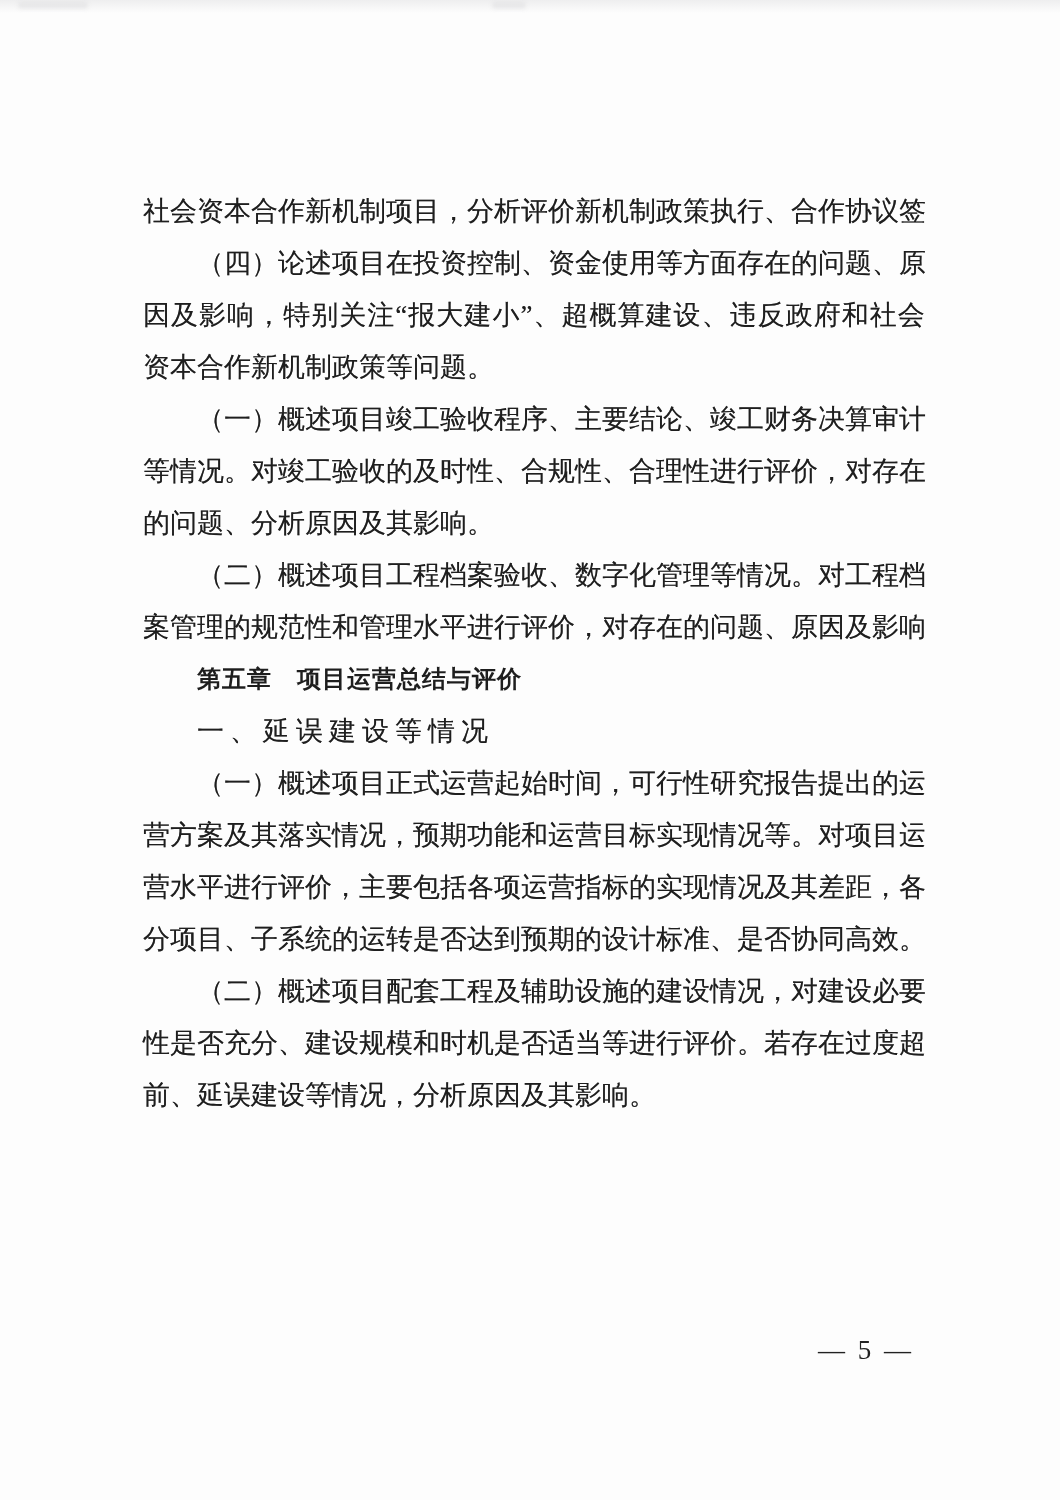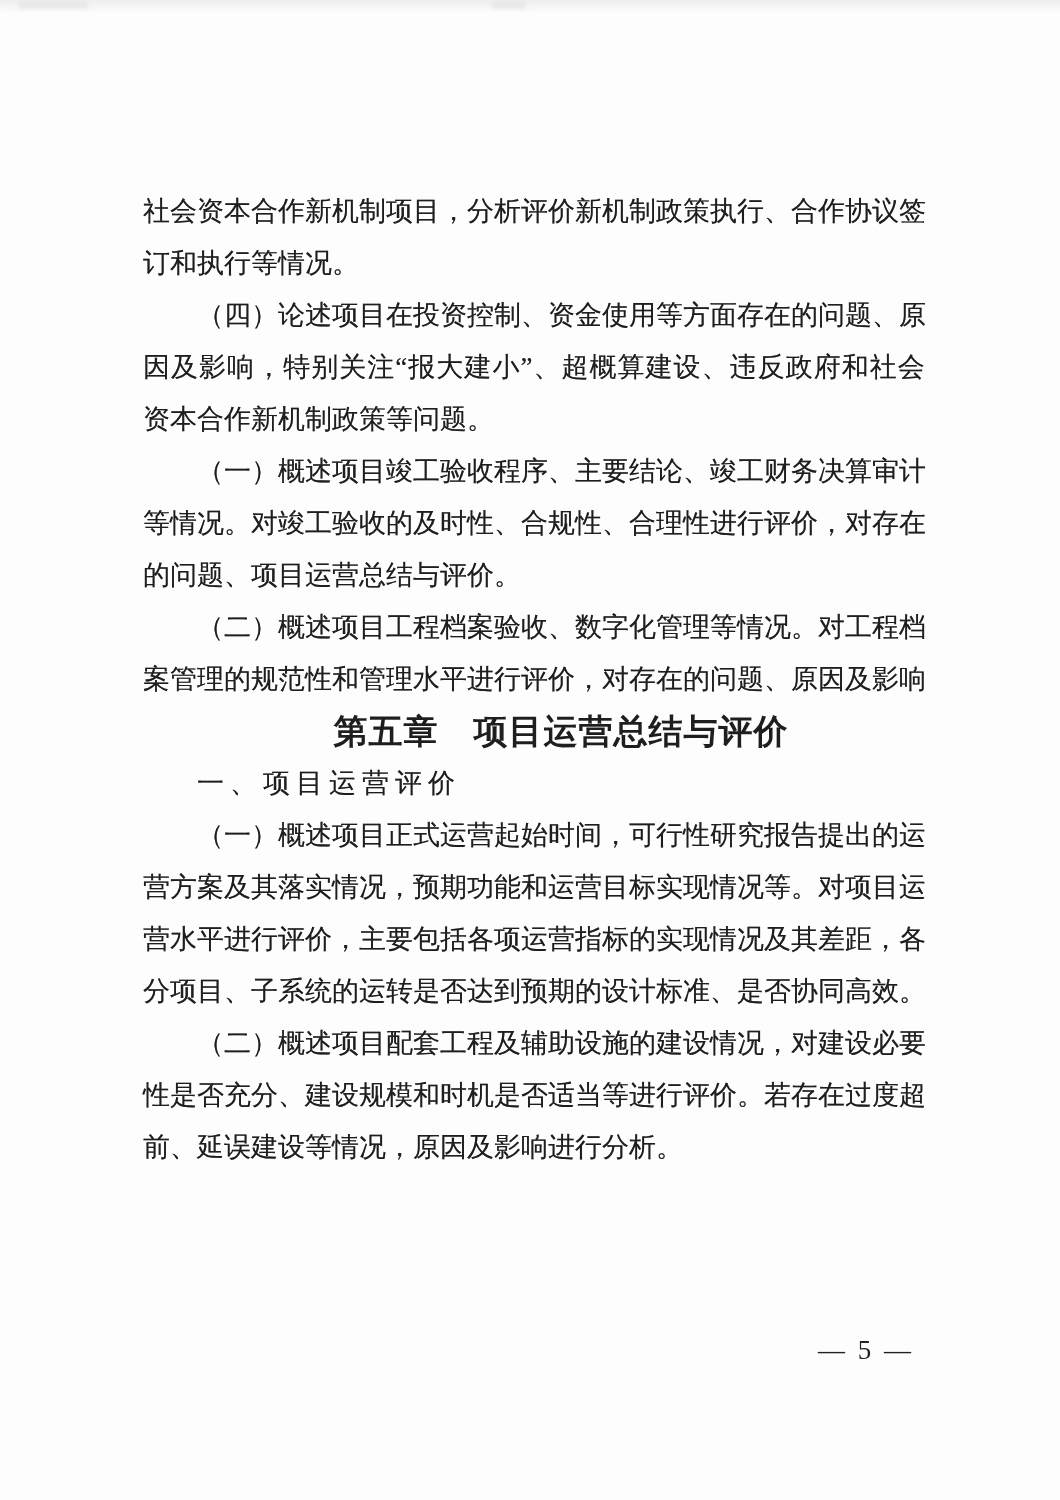--- a/index.html
+++ b/index.html
@@ -58,26 +58,25 @@
     display: flex;
     justify-content: space-between;
   }
   .line.indent {
     padding-left: 54px;
   }
   .line.kai-head {
     letter-spacing: 6px;
   }
   .line.chapter {
-    font-family: Liberation Sans, sans-serif;
+    font-family: Liberation Serif, serif;
     font-weight: 700;
-    font-size: 34px;
+    font-size: 24px;
     letter-spacing: 1px;
     text-shadow: none;
-    text-align: center;
   }
   .pagenum {
     position: absolute;
     left: 818px;
     top: 1330px;
     height: 40px;
     line-height: 40px;
     font-size: 27px;
     letter-spacing: 3px;
     color: #222;
@@ -117,21 +116,20 @@
         <span>策</span>
         <span>执</span>
         <span>行</span>
         <span>、</span>
         <span>合</span>
         <span>作</span>
         <span>协</span>
         <span>议</span>
         <span>签</span>
       </div>
-    <div class="line">订和执行等情况。</div>
     <div class="line justify indent">
         <span>（</span>
         <span>四</span>
         <span>）</span>
         <span>论</span>
         <span>述</span>
         <span>项</span>
         <span>目</span>
         <span>在</span>
         <span>投</span>
@@ -239,21 +237,21 @@
         <span>性</span>
         <span>进</span>
         <span>行</span>
         <span>评</span>
         <span>价</span>
         <span>，</span>
         <span>对</span>
         <span>存</span>
         <span>在</span>
       </div>
-    <div class="line">的问题、项目运营总结与评价。</div>
+    <div class="line">的问题、分析原因及其影响。</div>
     <div class="line justify indent">
         <span>（</span>
         <span>二</span>
         <span>）</span>
         <span>概</span>
         <span>述</span>
         <span>项</span>
         <span>目</span>
         <span>工</span>
         <span>程</span>
@@ -301,21 +299,21 @@
         <span>问</span>
         <span>题</span>
         <span>、</span>
         <span>原</span>
         <span>因</span>
         <span>及</span>
         <span>影</span>
         <span>响</span>
       </div>
     <div class="line indent chapter">第五章　项目运营总结与评价</div>
-    <div class="line indent kai-head">一、项目运营评价</div>
+    <div class="line indent kai-head">一、延误建设等情况</div>
     <div class="line justify indent">
         <span>（</span>
         <span>一</span>
         <span>）</span>
         <span>概</span>
         <span>述</span>
         <span>项</span>
         <span>目</span>
         <span>正</span>
         <span>式</span>
@@ -484,18 +482,18 @@
         <span>评</span>
         <span>价</span>
         <span>。</span>
         <span>若</span>
         <span>存</span>
         <span>在</span>
         <span>过</span>
         <span>度</span>
         <span>超</span>
       </div>
-    <div class="line">前、延误建设等情况，原因及影响进行分析。</div>
+    <div class="line">前、延误建设等情况，分析原因及其影响。</div>
   </div>
 
   <div class="pagenum">— 5 —</div>
 
 </div>
 
 </body></html>

